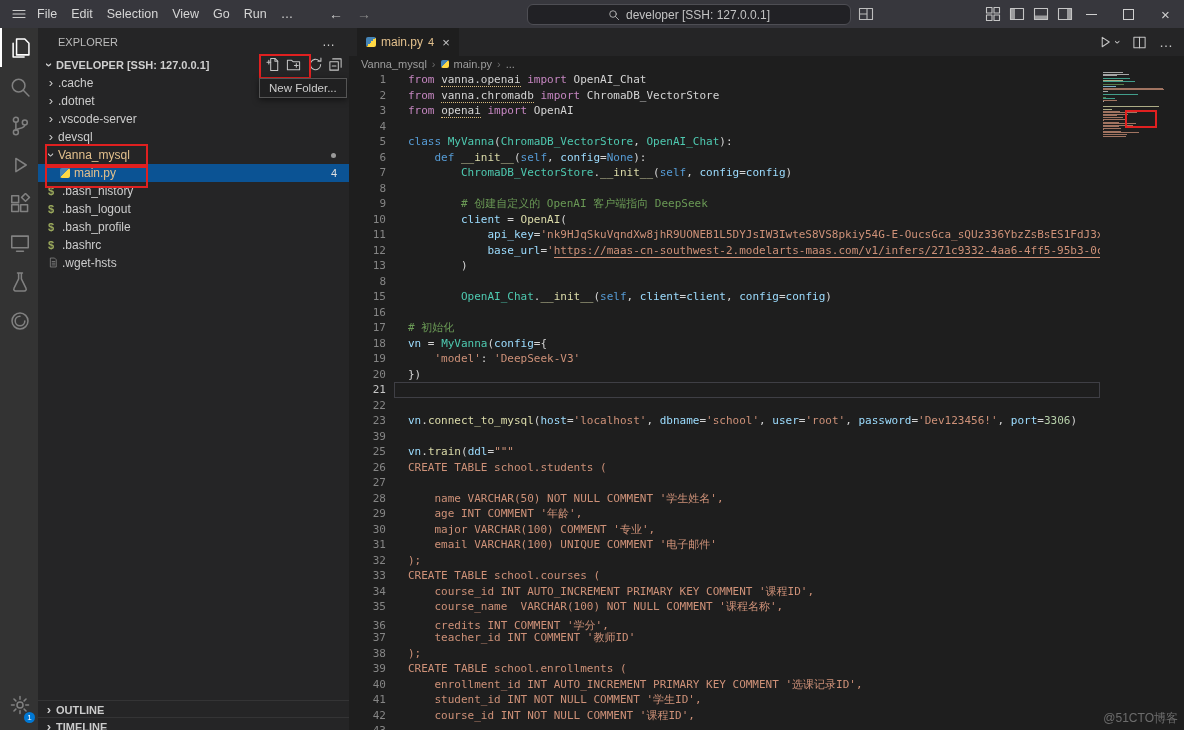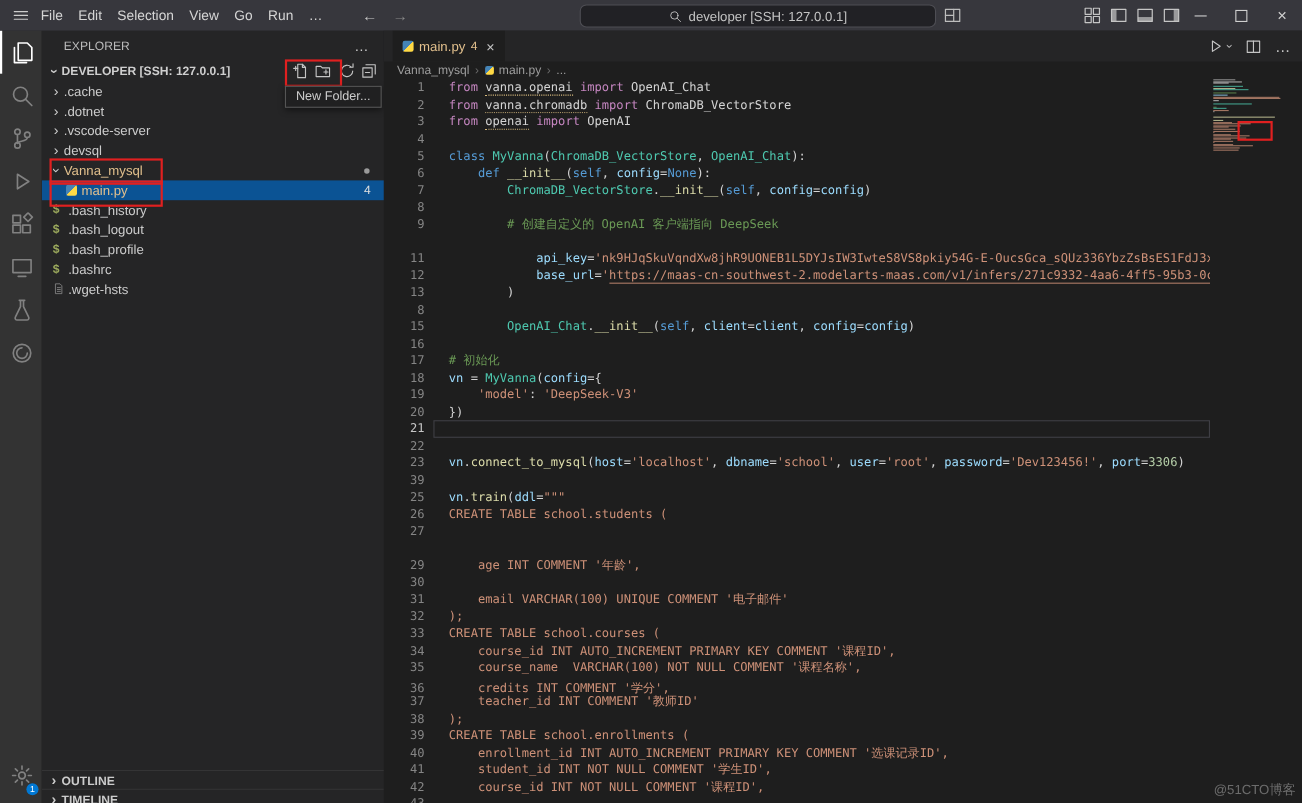--- a/index.html
+++ b/index.html
@@ -390,20 +390,24 @@
             <span class="lc"><span style="color: rgb(212, 212, 212);">        </span><span style="color: rgb(78, 201, 176);">ChromaDB_VectorStore</span><span style="color: rgb(212, 212, 212);">.</span><span style="color: rgb(220, 220, 170);">__init__</span><span style="color: rgb(212, 212, 212);">(</span><span style="color: rgb(86, 156, 214);">self</span><span style="color: rgb(212, 212, 212);">, </span><span style="color: rgb(156, 220, 254);">config</span><span style="color: rgb(212, 212, 212);">=</span><span style="color: rgb(156, 220, 254);">config</span><span style="color: rgb(212, 212, 212);">)</span></span>
           </div>
           <div class="code-line" style="top: 108.5px;">
             <span class="ln">8</span>
             <span class="lc"></span>
           </div>
           <div class="code-line" style="top: 124px;">
             <span class="ln">9</span>
             <span class="lc"><span style="color: rgb(212, 212, 212);">        </span><span style="color: rgb(106, 153, 85);"># 创建自定义的 OpenAI 客户端指向 DeepSeek</span></span>
           </div>
+          <div class="code-line" style="top: 139.5px;">
+            <span class="ln">10</span>
+            <span class="lc"><span style="color: rgb(212, 212, 212);">        </span><span style="color: rgb(156, 220, 254);">client</span><span style="color: rgb(212, 212, 212);"> = </span><span style="color: rgb(220, 220, 170);">OpenAI</span><span style="color: rgb(212, 212, 212);">(</span></span>
+          </div>
           <div class="code-line" style="top: 155px;">
             <span class="ln">11</span>
             <span class="lc"><span style="color: rgb(212, 212, 212);">            </span><span style="color: rgb(156, 220, 254);">api_key</span><span style="color: rgb(212, 212, 212);">=</span><span style="color: rgb(206, 145, 120);">'nk9HJqSkuVqndXw8jhR9UONEB1L5DYJsIW3IwteS8VS8pkiy54G-E-OucsGca_sQUz336YbzZsBsES1FdJ3xUW'</span></span>
           </div>
           <div class="code-line" style="top: 170.5px;">
             <span class="ln">12</span>
             <span class="lc"><span style="color: rgb(212, 212, 212);">            </span><span style="color: rgb(156, 220, 254);">base_url</span><span style="color: rgb(212, 212, 212);">=</span><span style="color: rgb(206, 145, 120);">'</span><span class="u-link" style="color: rgb(206, 145, 120);">https://maas-cn-southwest-2.modelarts-maas.com/v1/infers/271c9332-4aa6-4ff5-95b3-0cf8bd9</span></span>
           </div>
           <div class="code-line" style="top: 186px;">
             <span class="ln">13</span>
@@ -457,26 +461,31 @@
             <span class="ln">25</span>
             <span class="lc"><span style="color: rgb(156, 220, 254);">vn</span><span style="color: rgb(212, 212, 212);">.</span><span style="color: rgb(220, 220, 170);">train</span><span style="color: rgb(212, 212, 212);">(</span><span style="color: rgb(156, 220, 254);">ddl</span><span style="color: rgb(212, 212, 212);">=</span><span style="color: rgb(206, 145, 120);">"""</span></span>
           </div>
           <div class="code-line" style="top: 387.5px;">
             <span class="ln">26</span>
             <span class="lc"><span style="color: rgb(206, 145, 120);">CREATE TABLE school.students (</span></span>
           </div>
           <div class="code-line" style="top: 403px;">
             <span class="ln">27</span>
           </div>
+          <div class="code-line" style="top: 418.5px;">
+            <span class="ln">28</span>
+            <span class="lc"><span style="color: rgb(206, 145, 120);">    name VARCHAR(50) NOT NULL COMMENT '学生姓名',</span></span>
+          </div>
           <div class="code-line" style="top: 434px;">
             <span class="ln">29</span>
             <span class="lc"><span style="color: rgb(206, 145, 120);">    age INT COMMENT '年龄',</span></span>
           </div>
           <div class="code-line" style="top: 449.5px;">
             <span class="ln">30</span>
+            <span class="lc"><span style="color: rgb(206, 145, 120);">    major VARCHAR(100) COMMENT '专业',</span></span>
           </div>
           <div class="code-line" style="top: 465px;">
             <span class="ln">31</span>
             <span class="lc"><span style="color: rgb(206, 145, 120);">    email VARCHAR(100) UNIQUE COMMENT '电子邮件'</span></span>
           </div>
           <div class="code-line" style="top: 480.5px;">
             <span class="ln">32</span>
             <span class="lc"><span style="color: rgb(206, 145, 120);">);</span></span>
           </div>
           <div class="code-line" style="top: 496px;">

